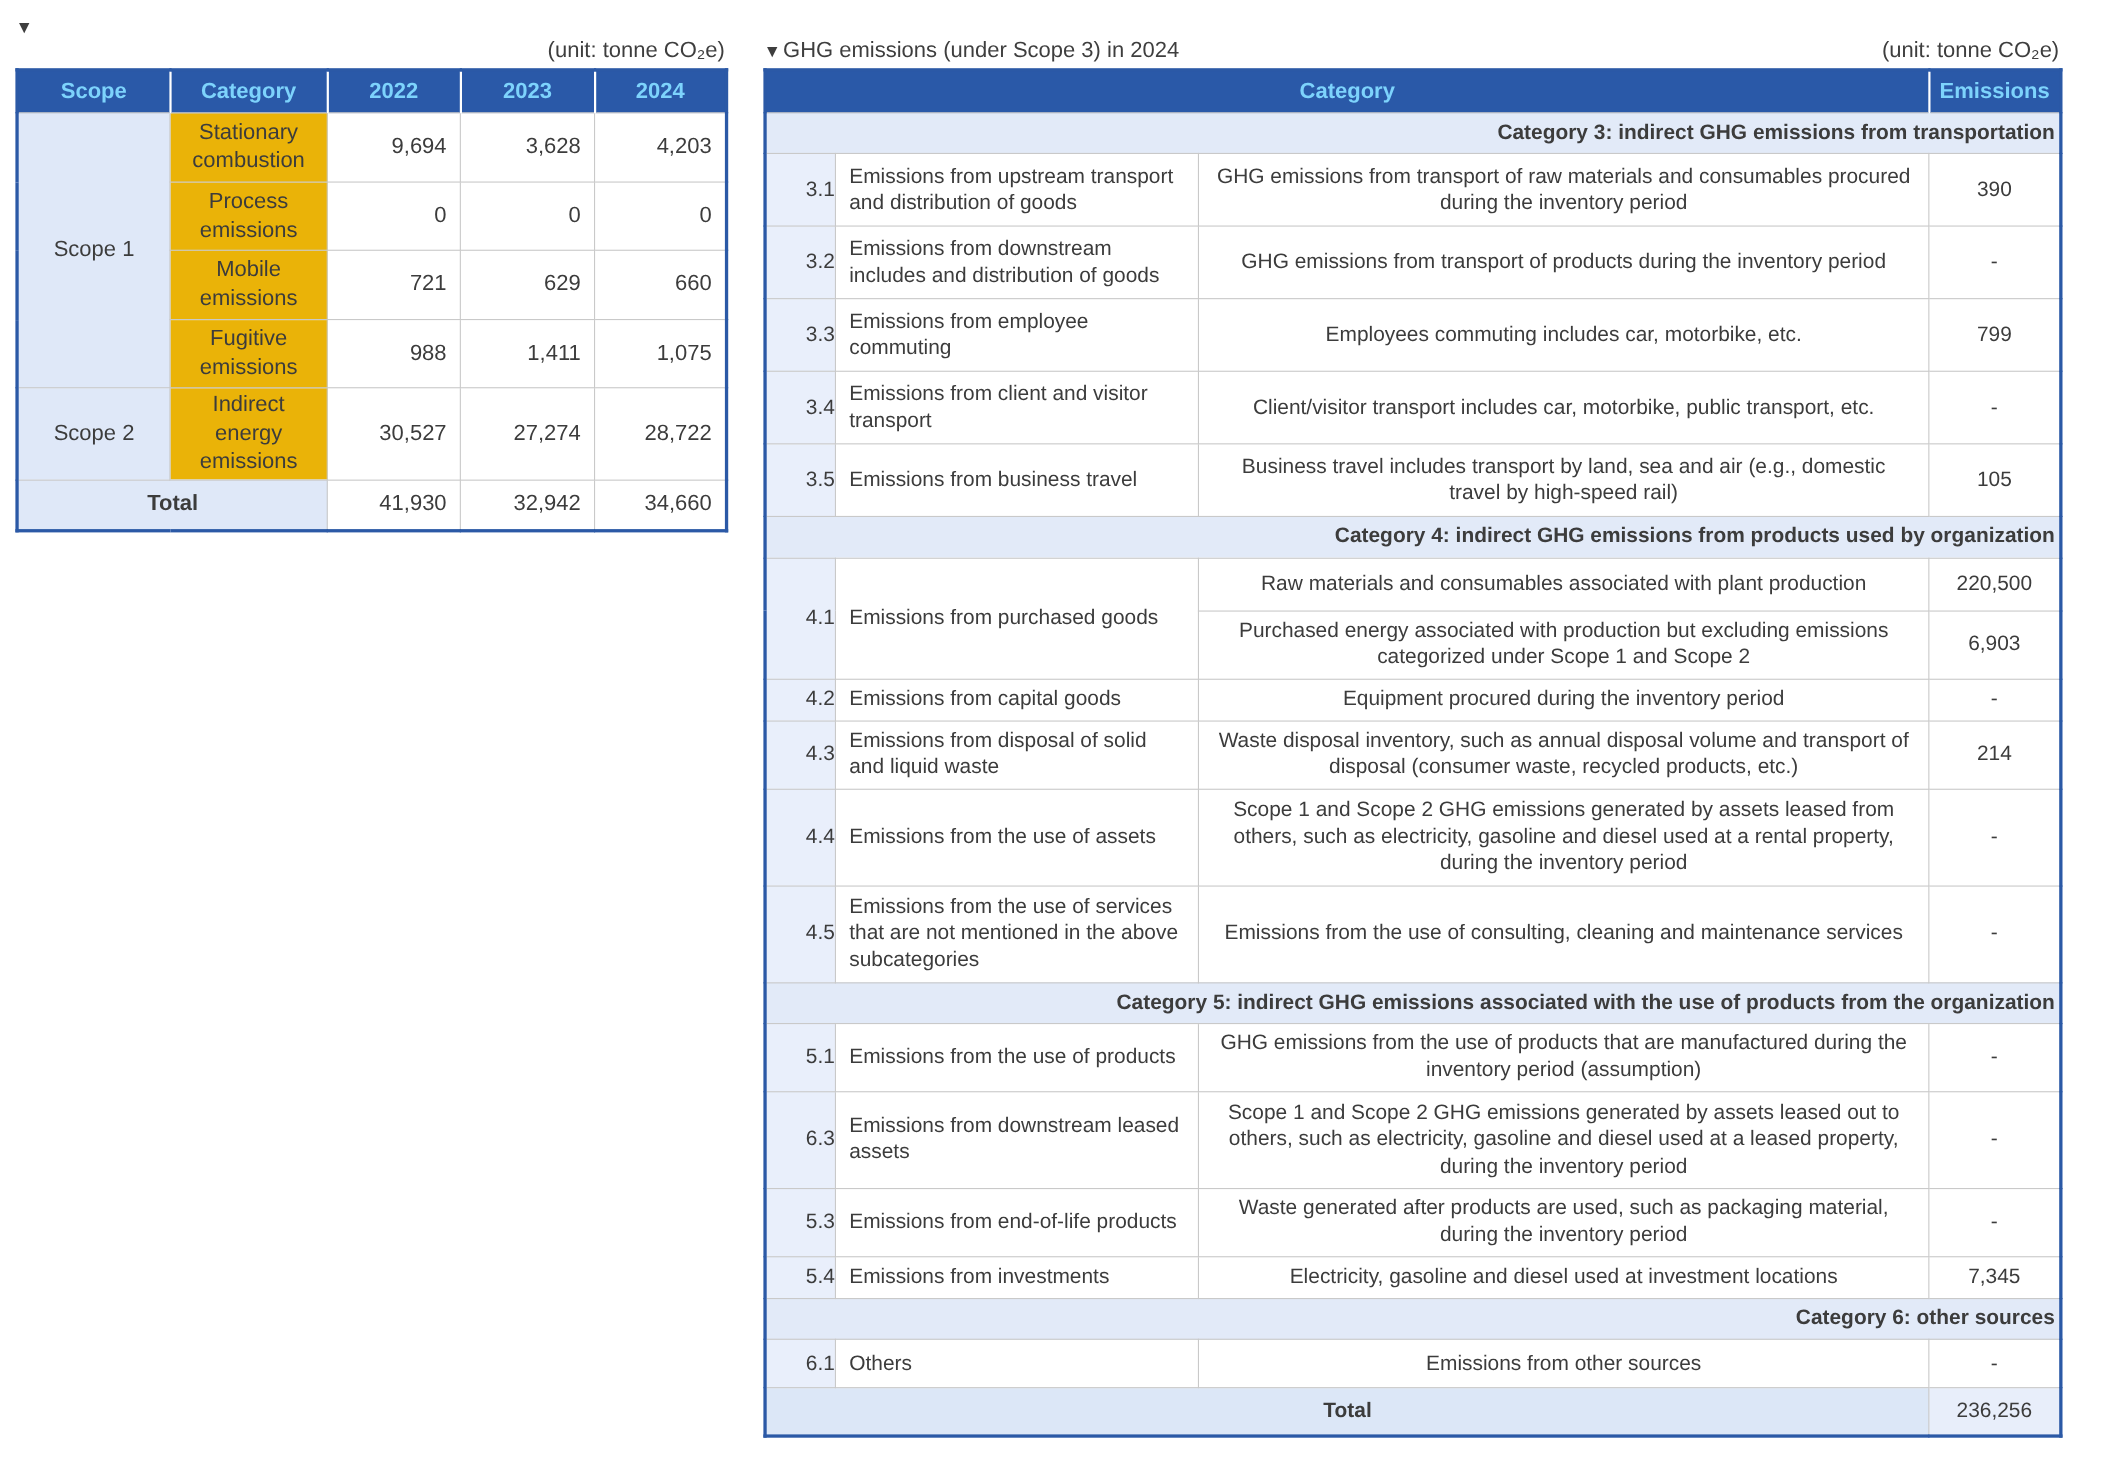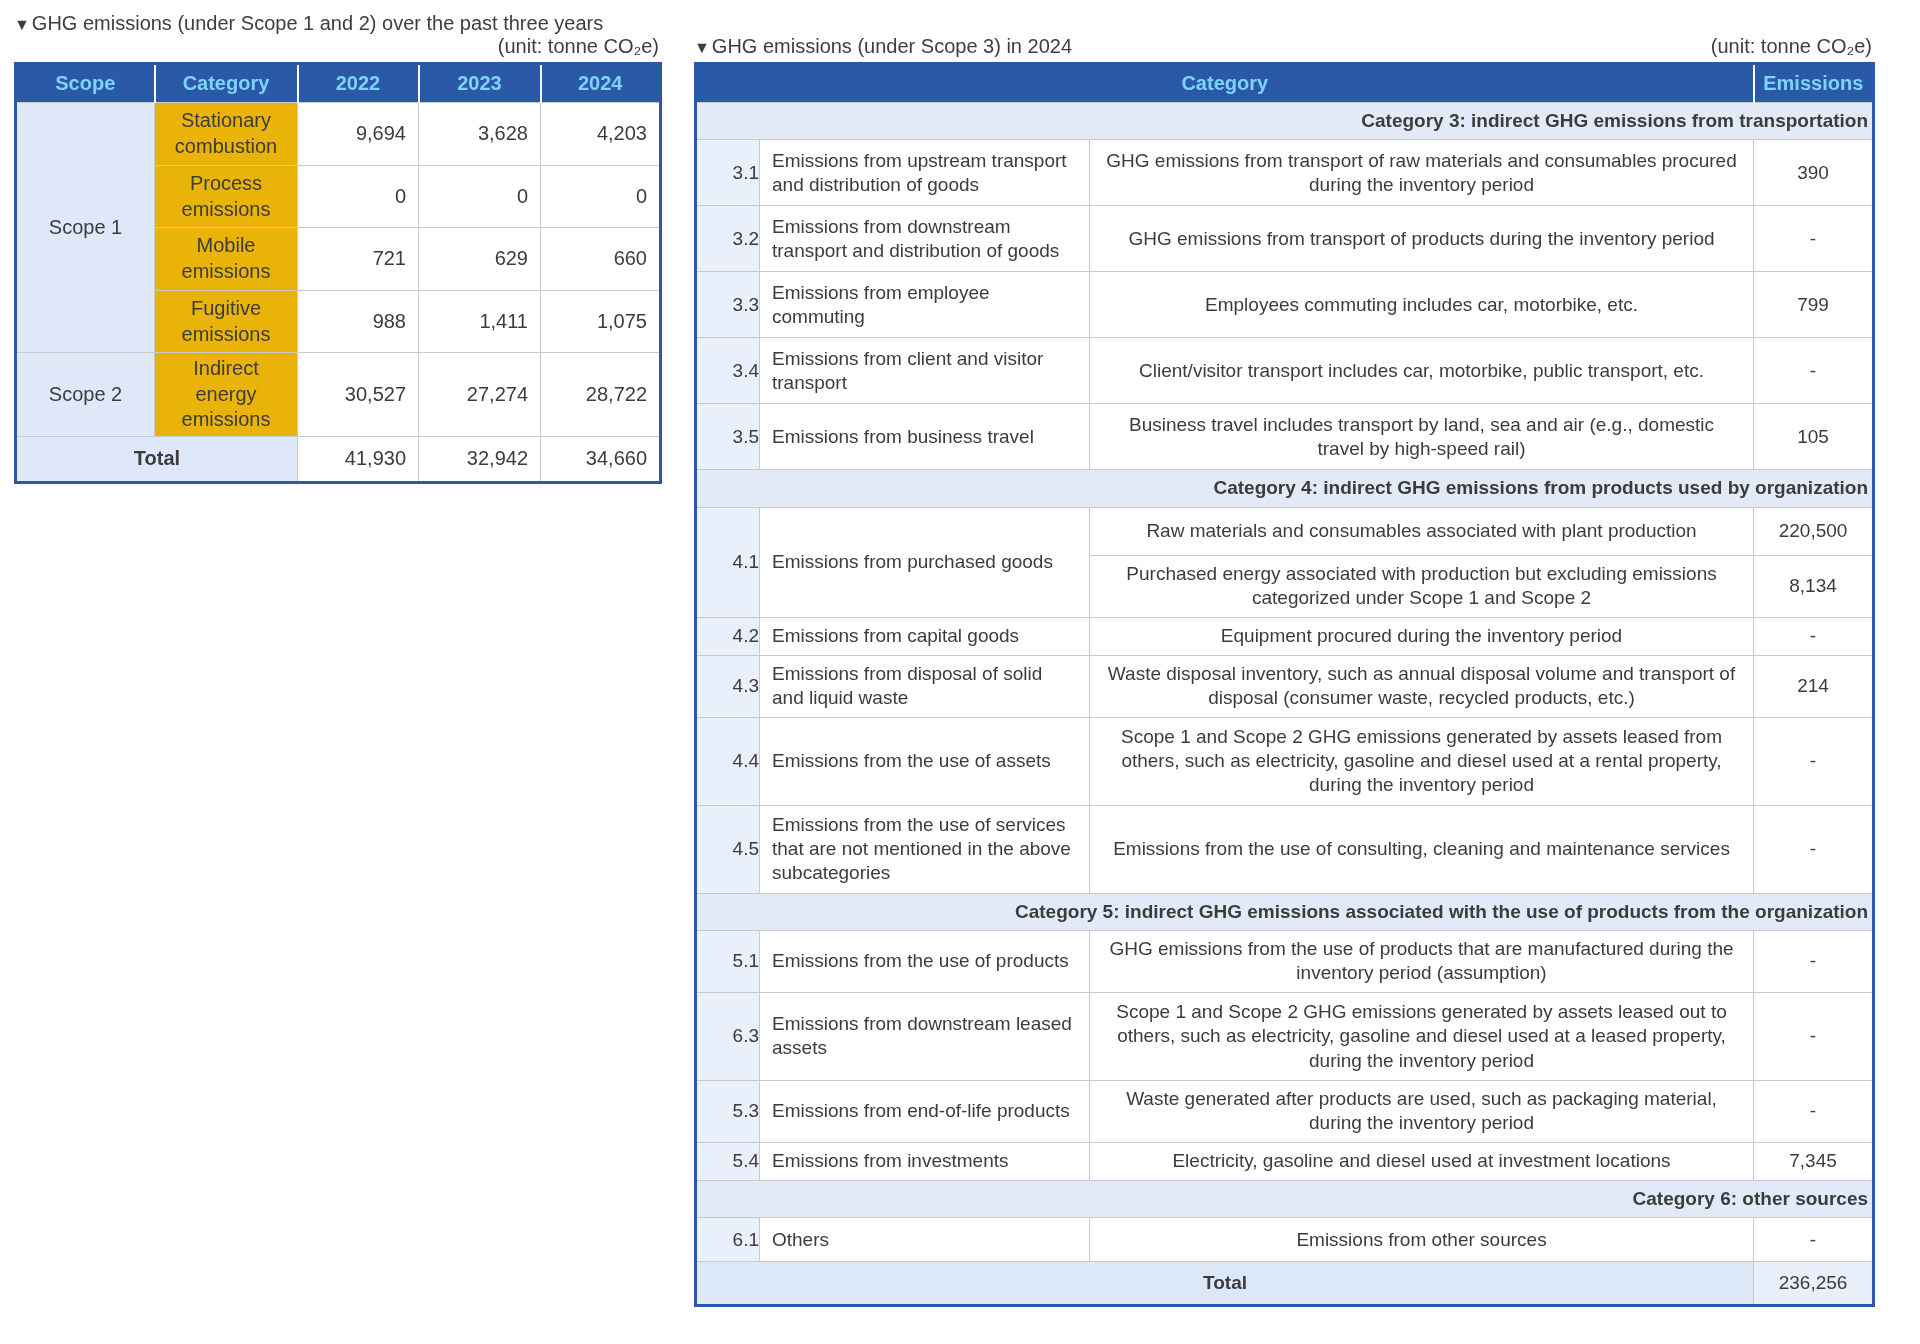--- a/index.html
+++ b/index.html
@@ -45,21 +45,20 @@
   #scope3 .total-label { background:#dce7f7; text-align:center; font-weight:700; height:44px; }
   #scope3 .total-val   { background:#e8eefa; text-align:center; }
 </style>
 </head>
 <body>
 
 <div class="block" id="left-block">
   <div class="title-row">
     <div class="t-line">
       <span class="tri">▼</span>
-        <span>GHG emissions (under Scope 1 and 2) over the past three years</span>
     </div>
     <div class="t-unit">(unit: tonne CO₂e)</div>
   </div>
 
   <table id="scope12">
     <colgroup>
         <col style="width:139px">
         <col style="width:143px">
         <col style="width:121px">
         <col style="width:122px">
@@ -145,21 +144,21 @@
         <td colspan="4">Category 3: indirect GHG emissions from transportation</td>
       </tr>
       <tr class="h66">
         <td class="no">3.1</td>
         <td class="name">Emissions from upstream transport and distribution of goods</td>
         <td class="desc">GHG emissions from transport of raw materials and consumables procured during the inventory period</td>
         <td class="val">390</td>
       </tr>
       <tr class="h66">
         <td class="no">3.2</td>
-        <td class="name">Emissions from downstream transport and distribution of goods</td>
+        <td class="name">Emissions from downstream includes and distribution of goods</td>
         <td class="desc">GHG emissions from transport of products during the inventory period</td>
         <td class="val">-</td>
       </tr>
       <tr class="h66">
         <td class="no">3.3</td>
         <td class="name">Emissions from employee commuting</td>
         <td class="desc">Employees commuting includes car, motorbike, etc.</td>
         <td class="val">799</td>
       </tr>
       <tr class="h66">
@@ -179,21 +178,21 @@
         <td colspan="4">Category 4: indirect GHG emissions from products used by organization</td>
       </tr>
       <tr class="h48">
         <td class="no" rowspan="2">4.1</td>
         <td class="name" rowspan="2">Emissions from purchased goods</td>
         <td class="desc">Raw materials and consumables associated with plant production</td>
         <td class="val">220,500</td>
       </tr>
       <tr class="h62">
         <td class="desc">Purchased energy associated with production but excluding emissions categorized under Scope 1 and Scope 2</td>
-        <td class="val">8,134</td>
+        <td class="val">6,903</td>
       </tr>
       <tr class="h38">
         <td class="no">4.2</td>
         <td class="name">Emissions from capital goods</td>
         <td class="desc">Equipment procured during the inventory period</td>
         <td class="val">-</td>
       </tr>
       <tr class="h62">
         <td class="no">4.3</td>
         <td class="name">Emissions from disposal of solid and liquid waste</td>

